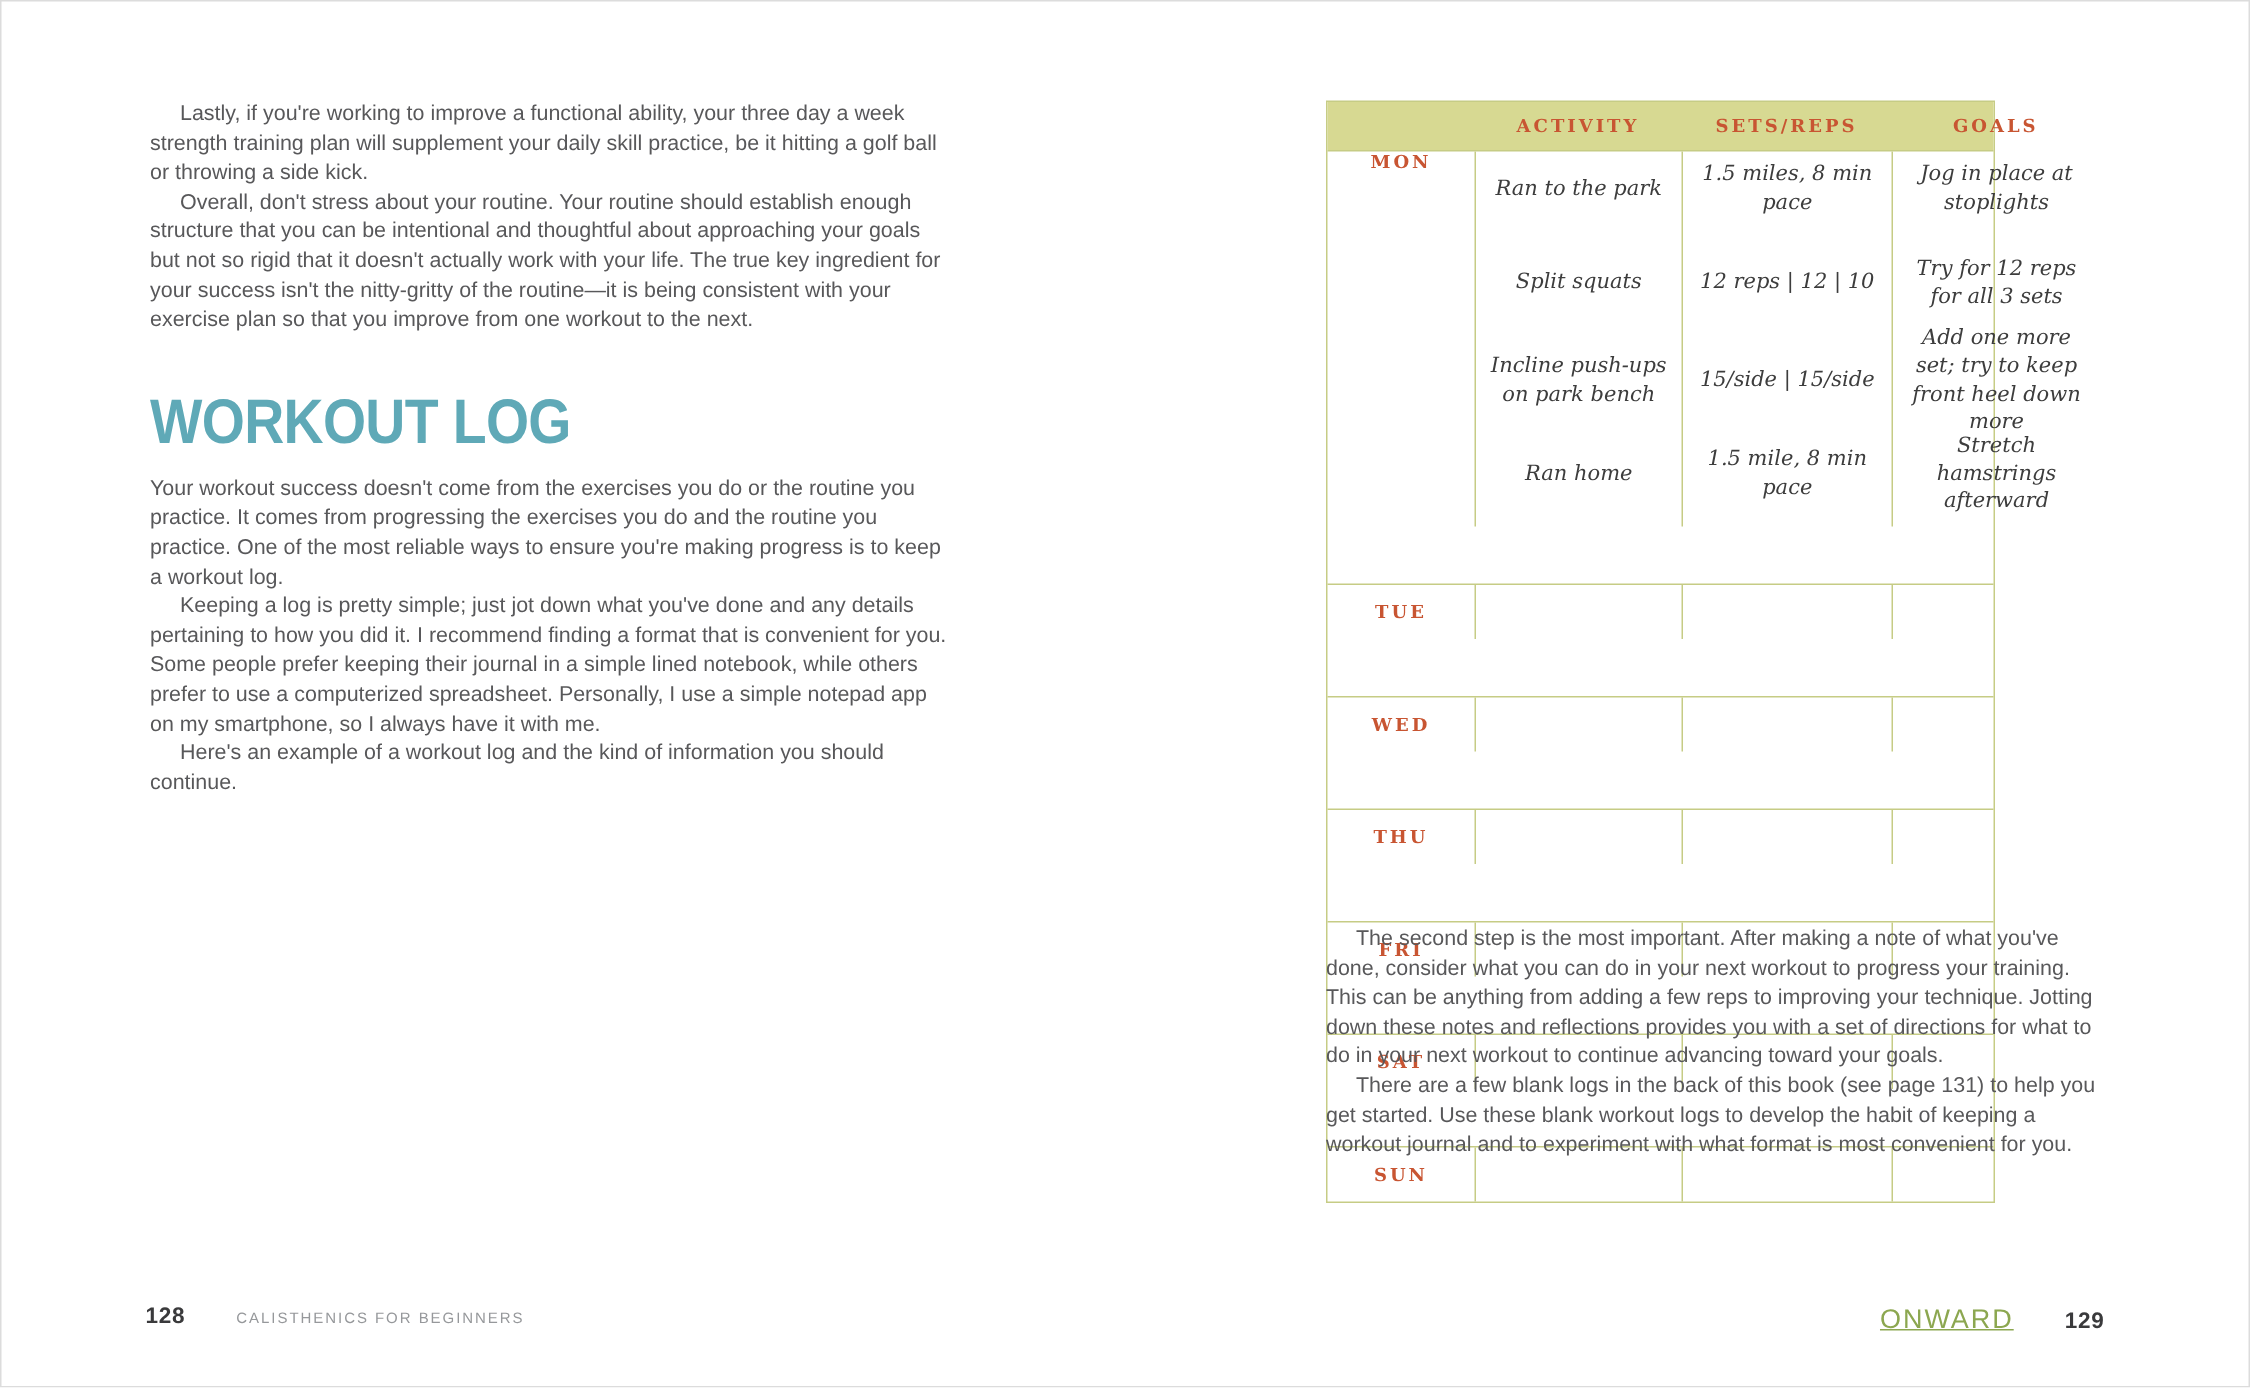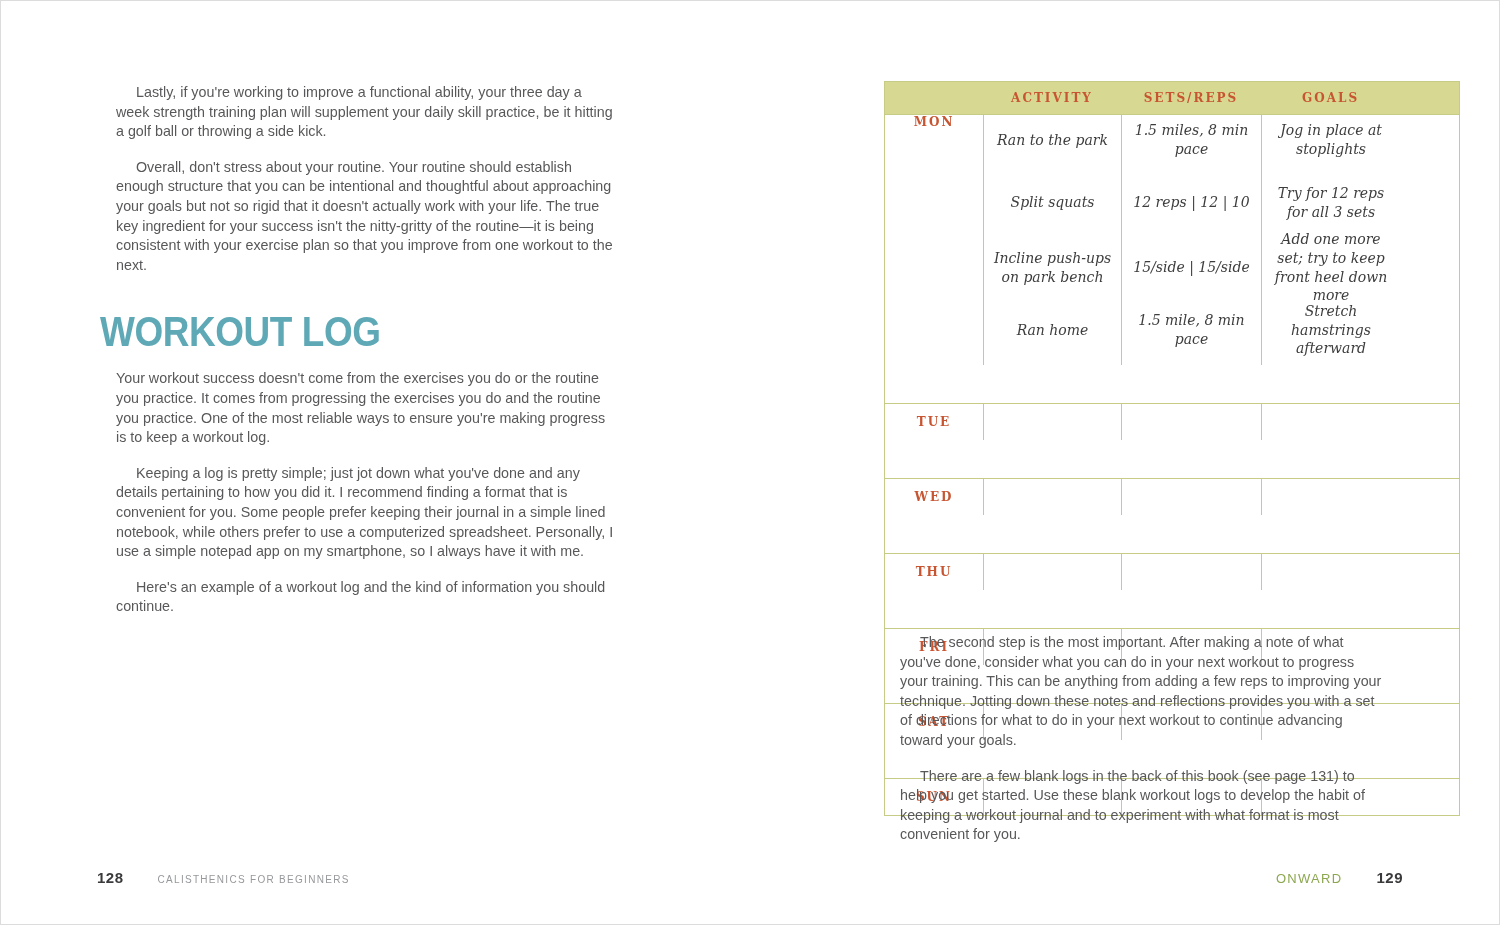--- a/index.html
+++ b/index.html
@@ -22,38 +22,38 @@
     box-sizing:border-box;
     overflow:hidden;
     font-family:"Liberation Sans", sans-serif;
   }
 
   
   .left-text {
     position:absolute; left:99px; top:66px; width:534px;
     font-size:14.3px; line-height:19.6px; color:var(--body-gray);
   }
-  .left-text p, .right-text p { margin:16px; }
+  .left-text p, .right-text p { margin:0; }
   .indent { text-indent:20px; }
 
   .section-heading {
     margin:36px 0 15px 0;
     font-size:42px; line-height:1;
     font-weight:bold;
     color:var(--teal);
     letter-spacing:-0.5px;
     transform:scaleX(0.88);
     transform-origin:left center;
     white-space:nowrap;
   }
   .italic { }
 
   
   .log-table {
-    position:absolute; left:883px; top:80px; width:576px;
+    position:absolute; left:883px; top:66px; width:446px;
     border:1px solid var(--olive-border);
     box-sizing:border-box;
   }
   .log-header {
     display:grid; grid-template-columns:98px 138px 140px 139px;
     background:var(--olive-band);
     height:32px; align-items:center;
   }
   .slab {
     font-family:"DejaVu Serif", serif;
@@ -103,21 +103,21 @@
     position:absolute; right:96px; top:868px;
     display:flex; align-items:baseline; gap:34px;
   }
   .page-number {
     font-size:15px; font-weight:bold; color:var(--page-num); letter-spacing:0.5px;
   }
   .running-title {
     font-size:10px; letter-spacing:1.3px; color:var(--footer-gray);
   }
   .chapter-title {
-    font-size:13px; letter-spacing:1.3px; color:var(--onward-green);
+    font-size:18px; letter-spacing:1.3px; color:var(--onward-green);text-decoration:underline;
   }
 </style>
 </head>
 <body>
 
 <div class="spread">
 
   <div class="left-text">
     <p class="indent">Lastly, if you're working to improve a functional ability, your three day a week strength training plan will supplement your daily skill practice, be it hitting a golf ball or throwing a side kick.</p>
     <p class="indent">Overall, don't stress about your routine. Your routine should establish enough structure that you can be intentional and thoughtful about approaching your goals but not so rigid that it doesn't actually work with your life. The true key ingredient for your success isn't the nitty-gritty of the routine—it is being consistent with your exercise plan so that you improve from one workout to the next.</p>

